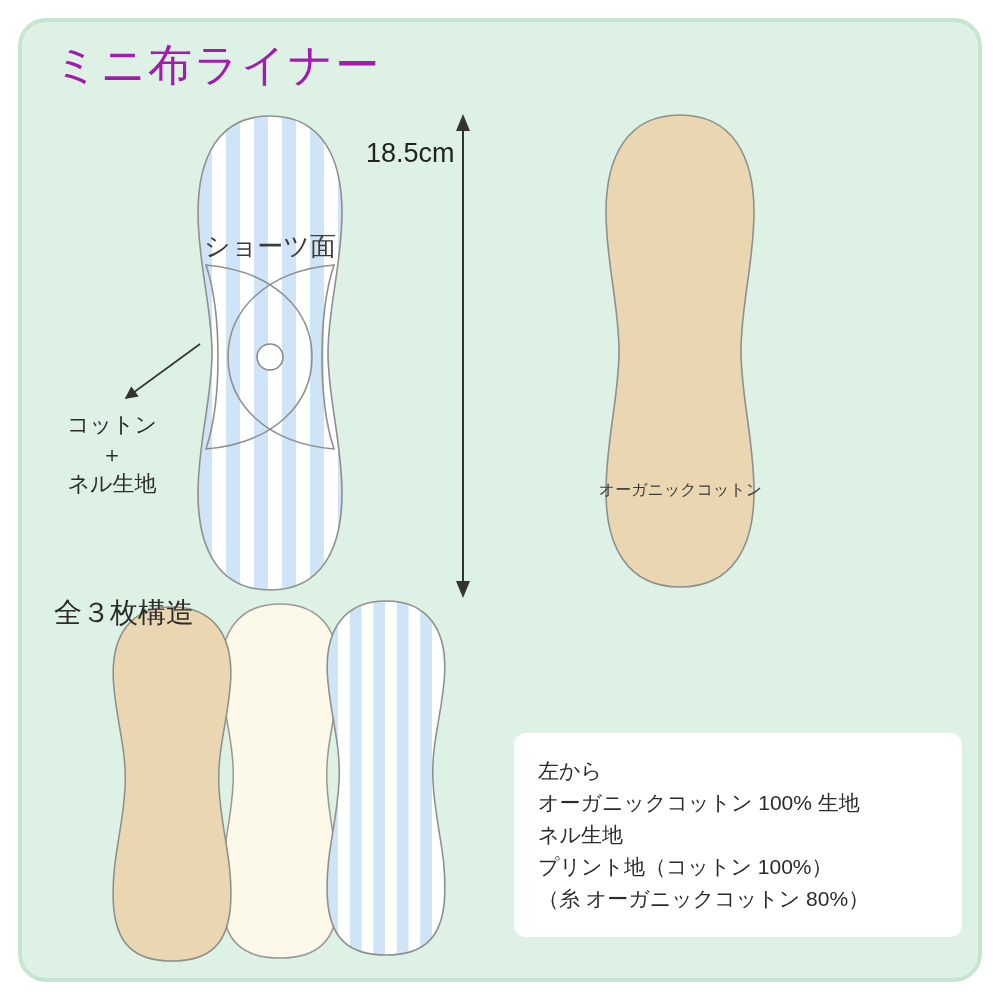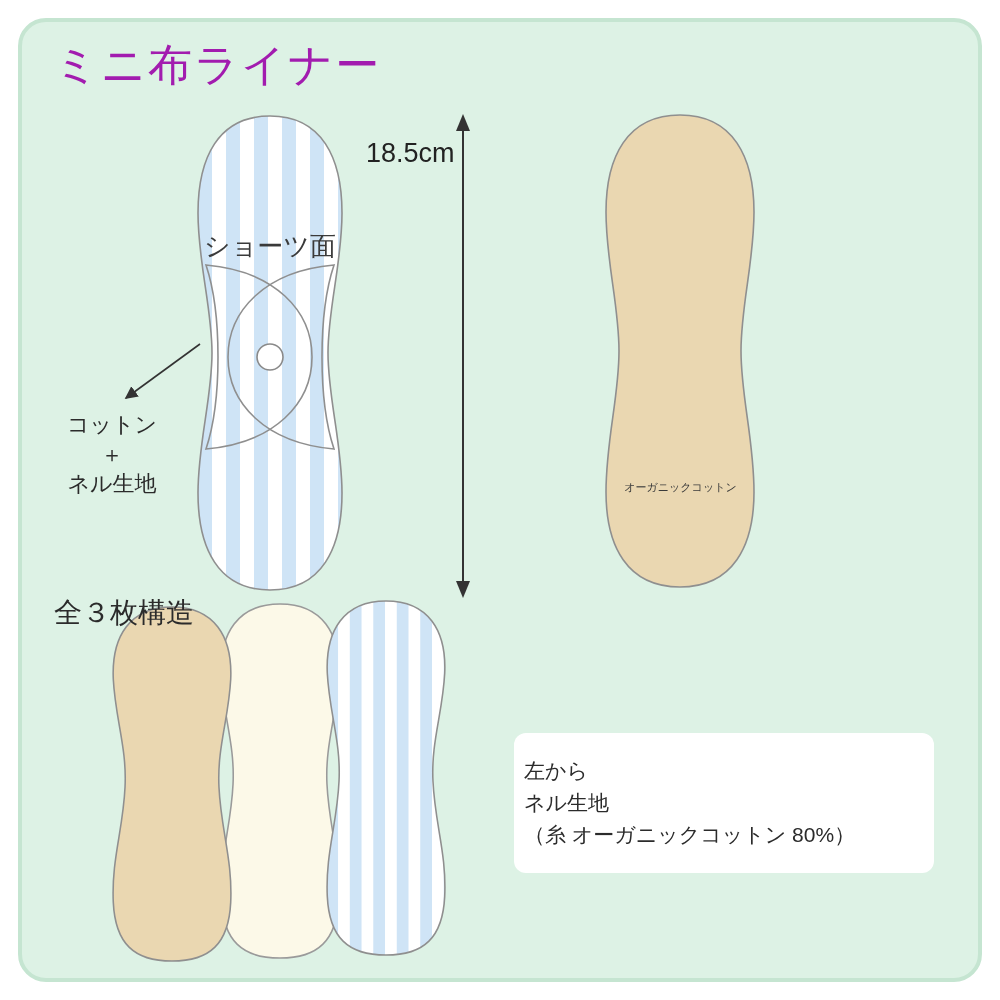--- a/index.html
+++ b/index.html
@@ -17,35 +17,35 @@
     left:54px;top:36px;font-size:44px;font-weight:500;color:#a21caf;
     letter-spacing:2px;
   }
   .pad-wrap{pointer-events:none;}
   .pad-label{
     position:absolute;left:0;right:0;text-align:center;color:#3a3a3a;
   }
   .front-top-label{top:68px;font-size:26px;margin-top:48px;}
   .front-bottom-label{top:362px;font-size:19px;}
   .back-top-label{top:78px;font-size:24px;}
-  .back-bottom-label{top:368px;font-size:11px;}
+  .back-bottom-label{top:368px;font-size:16px;}
   .measure-label{
     left:366px;top:138px;font-size:27px;color:#222;
   }
   .callout-label{
     left:44px;top:410px;width:136px;text-align:center;
     font-size:22px;line-height:1.35;color:#2b2b2b;
   }
   .callout-label span{display:block;}
   .layers-heading{
     left:54px;top:594px;font-size:28px;color:#2b2b2b;z-index:5;
   }
   .info-box{
     left:514px;top:733px;width:400px;background:#ffffff;border-radius:12px;
-    padding:22px 10px;font-size:21px;line-height:1.52;color:#2b2b2b;z-index:6;
+    padding:22px 24px;font-size:21px;line-height:1.52;color:#2b2b2b;z-index:6;
   }
   svg{display:block;}
 </style>
 </head>
 <body>
 
 <div class="panel"></div>
 
 <div class="abs page-title">ミニ布ライナー</div>
 
@@ -126,15 +126,17 @@
       </pattern>
     </defs>
     <path d="M85,4 C128,4 147,34 145,78 C143,118 131,148 133,188 C135,232 147,262 145,306
              C143,348 124,366 85,366 C46,366 27,348 25,306 C23,262 35,232 37,188
              C39,148 27,118 25,78 C23,34 42,4 85,4 Z" fill="url(#stripesB)" stroke="#8f8f8f" stroke-width="1.6"></path>
   </svg>
 </div>
 
 <div class="abs info-box">
   <div>左から</div>
+  <div>オーガニックコットン 100% 生地</div>
   <div>ネル生地</div>
+  <div>プリント地（コットン 100%）</div>
   <div>（糸 オーガニックコットン 80%）</div>
 </div>
 
 </body></html>

